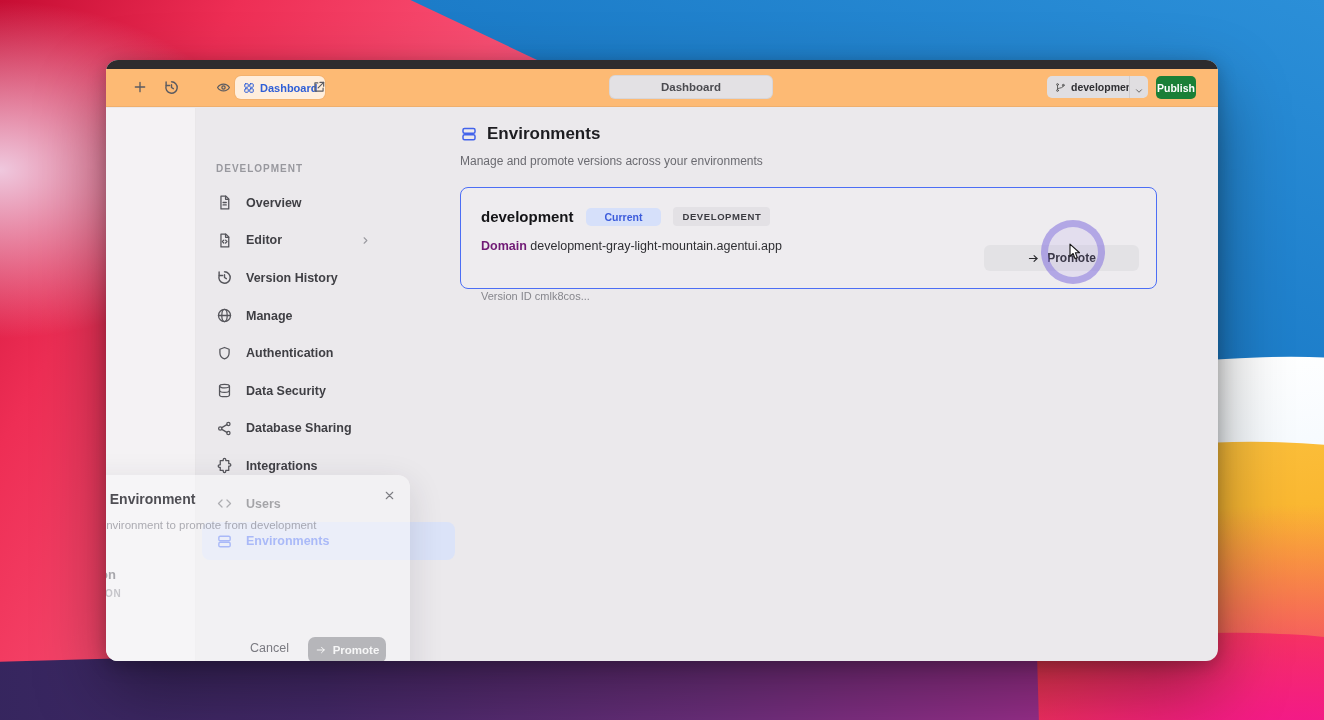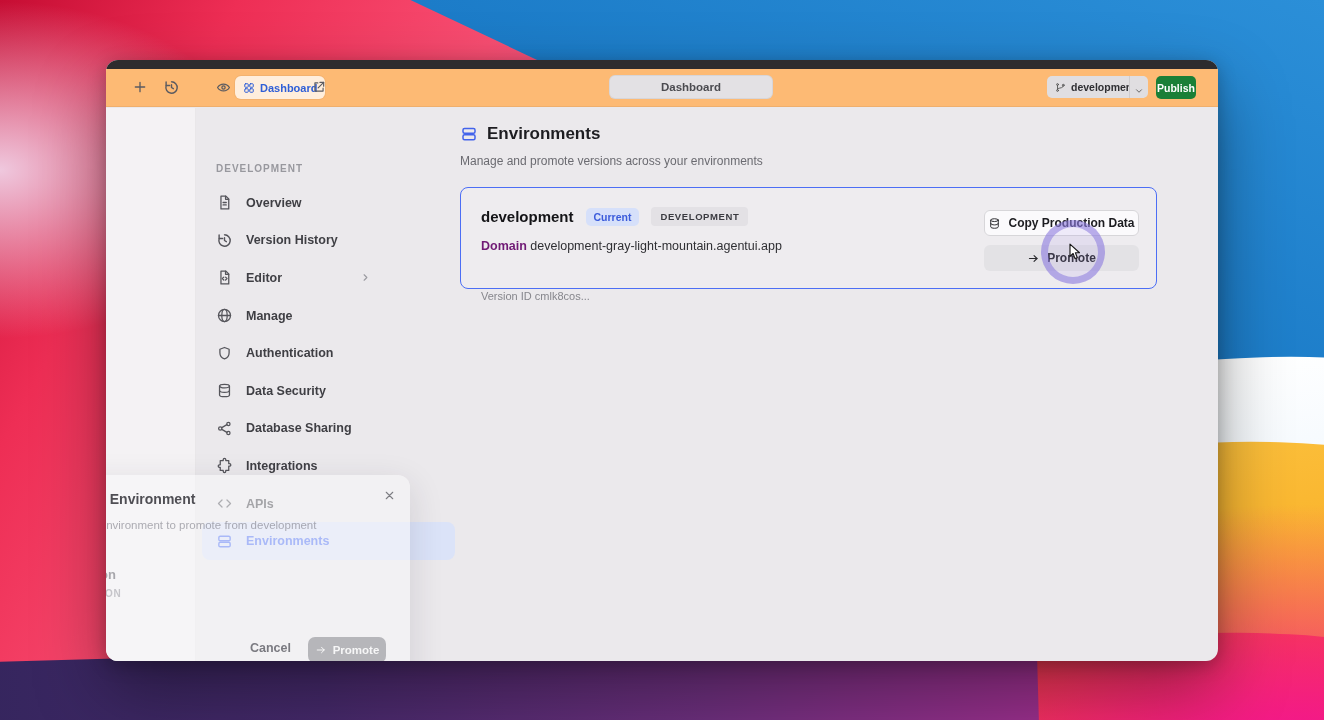--- a/index.html
+++ b/index.html
@@ -78,21 +78,21 @@
   .main-head .h-icon { width:18px; height:18px; color:#4263eb; }
   .main-head .h-icon svg { width:100%; height:100%; display:block; }
   .main-head .h-title { font-size:17px; font-weight:800; color:#1d1d21; }
   .main-sub { position:absolute; left:354px; top:94px; font-size:12px; color:#6b6b71; }
 
   .env-card { position:absolute; left:354px; top:127px; width:697px; height:102px;
     border:1.5px solid #4c6ef5; border-radius:8px; background:rgba(244,243,246,.35); }
   .card-name-row { position:absolute; left:20px; top:19px; display:flex; align-items:center; gap:12px; }
   .card-name { font-size:15px; font-weight:800; color:#141417; }
   .badge-current { background:#d6e0fa; color:#3b5bdb; font-size:10.5px; font-weight:700;
-    padding:3px 8px; border-radius:5px; }
+    padding:3px 19px; border-radius:5px; }
   .badge-type { background:#e3e1e5; color:#3a3a40; font-size:9.5px; font-weight:700;
     letter-spacing:.6px; padding:4px 9px; border-radius:4px; }
   .card-domain { position:absolute; left:20px; top:51px; font-size:12.5px; color:#2f2f33; }
   .card-domain b { font-weight:700; color:#701a75; }
   .card-version { position:absolute; left:20px; top:72px; font-size:11px; color:#86868c;margin-top:30px; }
   .copy-btn { position:absolute; left:523px; top:22px; width:155px; height:26px; background:#fbfafc;
     border:1px solid #d7d6d9; border-radius:6px; display:flex; align-items:center; justify-content:center;
     gap:7px; font-size:12px; font-weight:700; color:#1c1c20; cursor:pointer; font-family:inherit; }
   .copy-btn .b-ic { width:13px; height:13px; color:#2a2a2e; } .copy-btn .b-ic svg{width:100%;height:100%;display:block;}
   .promote-btn { position:absolute; left:523px; top:57px; width:155px; height:26px; background:#e3e2e5;
@@ -111,21 +111,21 @@
     box-shadow:0 10px 34px rgba(40,35,60,.14); }
   .modal-title { position:absolute; left:20px; top:16px; font-size:14px; font-weight:800;
     color:rgba(42,42,48,.82); white-space:nowrap; }
   .modal-close { position:absolute; right:14px; top:14px; width:13px; height:13px; color:rgba(85,85,92,.75); cursor:pointer; }
   .modal-close svg { width:100%; height:100%; display:block; }
   .modal-desc { position:absolute; left:20px; top:44px; font-size:11.5px; color:rgba(110,110,120,.55); white-space:nowrap; }
   .modal-opt-name { position:absolute; left:36px; top:92px; font-size:13px; font-weight:600;
     color:rgba(70,70,80,.45); white-space:nowrap; }
   .modal-opt-badge { position:absolute; left:36px; top:113px; font-size:10px; font-weight:700;
     letter-spacing:.6px; color:rgba(128,128,138,.42); white-space:nowrap; }
-  .modal-cancel { position:absolute; left:238px; top:166px; font-size:12.5px; font-weight:700;
+  .modal-cancel { position:absolute; left:238px; top:166px; font-size:12.5px; font-weight:400;
     color:rgba(82,82,90,.75); background:none; border:none; cursor:pointer; font-family:inherit; }
   .modal-promote { position:absolute; left:296px; top:162px; width:78px; height:26px;
     background:rgba(162,161,167,.75); border:none; border-radius:7px; display:flex; align-items:center;
     justify-content:center; gap:6px; font-size:11.5px; font-weight:700; color:rgba(255,255,255,.88);
     cursor:default; font-family:inherit; }
   .modal-promote .b-ic { width:12px; height:12px; } .modal-promote .b-ic svg{width:100%;height:100%;display:block;}
 </style>
 </head>
 <body>
 
@@ -214,47 +214,47 @@
               <svg viewBox="0 0 24 24" fill="none" stroke="currentColor" stroke-width="1.8" stroke-linecap="round" stroke-linejoin="round">
                 <path d="M7 3h7l4 4v14H7z"></path>
                 <path d="M13.5 3v4.5H18"></path>
                 <path d="M10 12h4.5M10 15.5h4.5"></path>
               </svg>
             </span>
             <span class="s-label">Overview</span>
           </div>
           <div class="side-item">
             <span class="s-icon">
+              <svg viewBox="0 0 24 24" fill="none" stroke="currentColor" stroke-width="1.8" stroke-linecap="round" stroke-linejoin="round">
+                <path d="M7 3h7l4 4v14H7z"></path>
+                <path d="M13.5 3v4.5H18"></path>
+                <path d="M11 11.5 9 13.5l2 2"></path>
+                <path d="M13.5 11.5l2 2-2 2"></path>
+              </svg>
+            </span>
+            <span class="s-label">Editor</span>
+            <span class="s-chev">
+              <svg viewBox="0 0 24 24" fill="none" stroke="currentColor" stroke-width="2.4" stroke-linecap="round" stroke-linejoin="round">
+                <path d="M9 6l6 6-6 6"></path>
+              </svg>
+            </span>
+          </div>
+          <div class="side-item">
+            <span class="s-icon">
               <svg viewBox="0 0 24 24" fill="none" stroke="currentColor" stroke-width="2" stroke-linecap="round" stroke-linejoin="round">
                 <path d="M12 4a8 8 0 1 1-7.6 5.6"></path>
                 <path d="M4.4 4.2v5h5"></path>
                 <path d="M12 8v4l2.6 1.6"></path>
               </svg>
             </span>
             <span class="s-label">Version History</span>
           </div>
           <div class="side-item">
             <span class="s-icon">
               <svg viewBox="0 0 24 24" fill="none" stroke="currentColor" stroke-width="1.8" stroke-linecap="round" stroke-linejoin="round">
-                <path d="M7 3h7l4 4v14H7z"></path>
-                <path d="M13.5 3v4.5H18"></path>
-                <path d="M11 11.5 9 13.5l2 2"></path>
-                <path d="M13.5 11.5l2 2-2 2"></path>
-              </svg>
-            </span>
-            <span class="s-label">Editor</span>
-            <span class="s-chev">
-              <svg viewBox="0 0 24 24" fill="none" stroke="currentColor" stroke-width="2.4" stroke-linecap="round" stroke-linejoin="round">
-                <path d="M9 6l6 6-6 6"></path>
-              </svg>
-            </span>
-          </div>
-          <div class="side-item">
-            <span class="s-icon">
-              <svg viewBox="0 0 24 24" fill="none" stroke="currentColor" stroke-width="1.8" stroke-linecap="round" stroke-linejoin="round">
                 <circle cx="12" cy="12" r="8.5"></circle>
                 <ellipse cx="12" cy="12" rx="3.8" ry="8.5"></ellipse>
                 <path d="M3.5 12h17"></path>
               </svg>
             </span>
             <span class="s-label">Manage</span>
           </div>
           <div class="side-item">
             <span class="s-icon">
               <svg viewBox="0 0 24 24" fill="none" stroke="currentColor" stroke-width="1.8" stroke-linecap="round" stroke-linejoin="round">
@@ -292,21 +292,21 @@
             </span>
             <span class="s-label">Integrations</span>
           </div>
           <div class="side-item">
             <span class="s-icon">
               <svg viewBox="0 0 24 24" fill="none" stroke="currentColor" stroke-width="1.8" stroke-linecap="round" stroke-linejoin="round">
                 <path d="M8.5 7 3.5 12l5 5"></path>
                 <path d="M15.5 7l5 5-5 5"></path>
               </svg>
             </span>
-            <span class="s-label">APIs</span>
+            <span class="s-label">Users</span>
           </div>
           <div class="side-item active">
             <span class="s-icon">
               <svg viewBox="0 0 24 24" fill="none" stroke="currentColor" stroke-width="2" stroke-linecap="round" stroke-linejoin="round">
                 <rect x="4" y="4.5" width="16" height="6.5" rx="2"></rect>
                 <rect x="4" y="13" width="16" height="6.5" rx="2"></rect>
               </svg>
             </span>
             <span class="s-label">Environments</span>
           </div>
@@ -331,30 +331,20 @@
         <span class="badge-type">DEVELOPMENT</span>
       </div>
       <div class="card-domain">
         <b>Domain</b>
         <span>development-gray-light-mountain.agentui.app</span>
       </div>
       <div class="card-version">
         <span>Version ID</span>
         <span>cmlk8cos...</span>
       </div>
-      <button class="copy-btn">
-        <span class="b-ic">
-            <svg viewBox="0 0 24 24" fill="none" stroke="currentColor" stroke-width="1.8" stroke-linecap="round" stroke-linejoin="round">
-              <ellipse cx="12" cy="5.8" rx="7" ry="2.6"></ellipse>
-              <path d="M5 5.8v12.4c0 1.4 3.1 2.6 7 2.6s7-1.2 7-2.6V5.8"></path>
-              <path d="M5 12c0 1.4 3.1 2.6 7 2.6s7-1.2 7-2.6"></path>
-            </svg>
-          </span>
-        <span>Copy Production Data</span>
-      </button>
       <button class="promote-btn">
         <span class="b-ic">
             <svg viewBox="0 0 24 24" fill="none" stroke="currentColor" stroke-width="2" stroke-linecap="round" stroke-linejoin="round">
               <path d="M4.5 12h14"></path>
               <path d="M13 6.5l5.5 5.5-5.5 5.5"></path>
             </svg>
           </span>
         <span>Promote</span>
       </button>
     </div>

